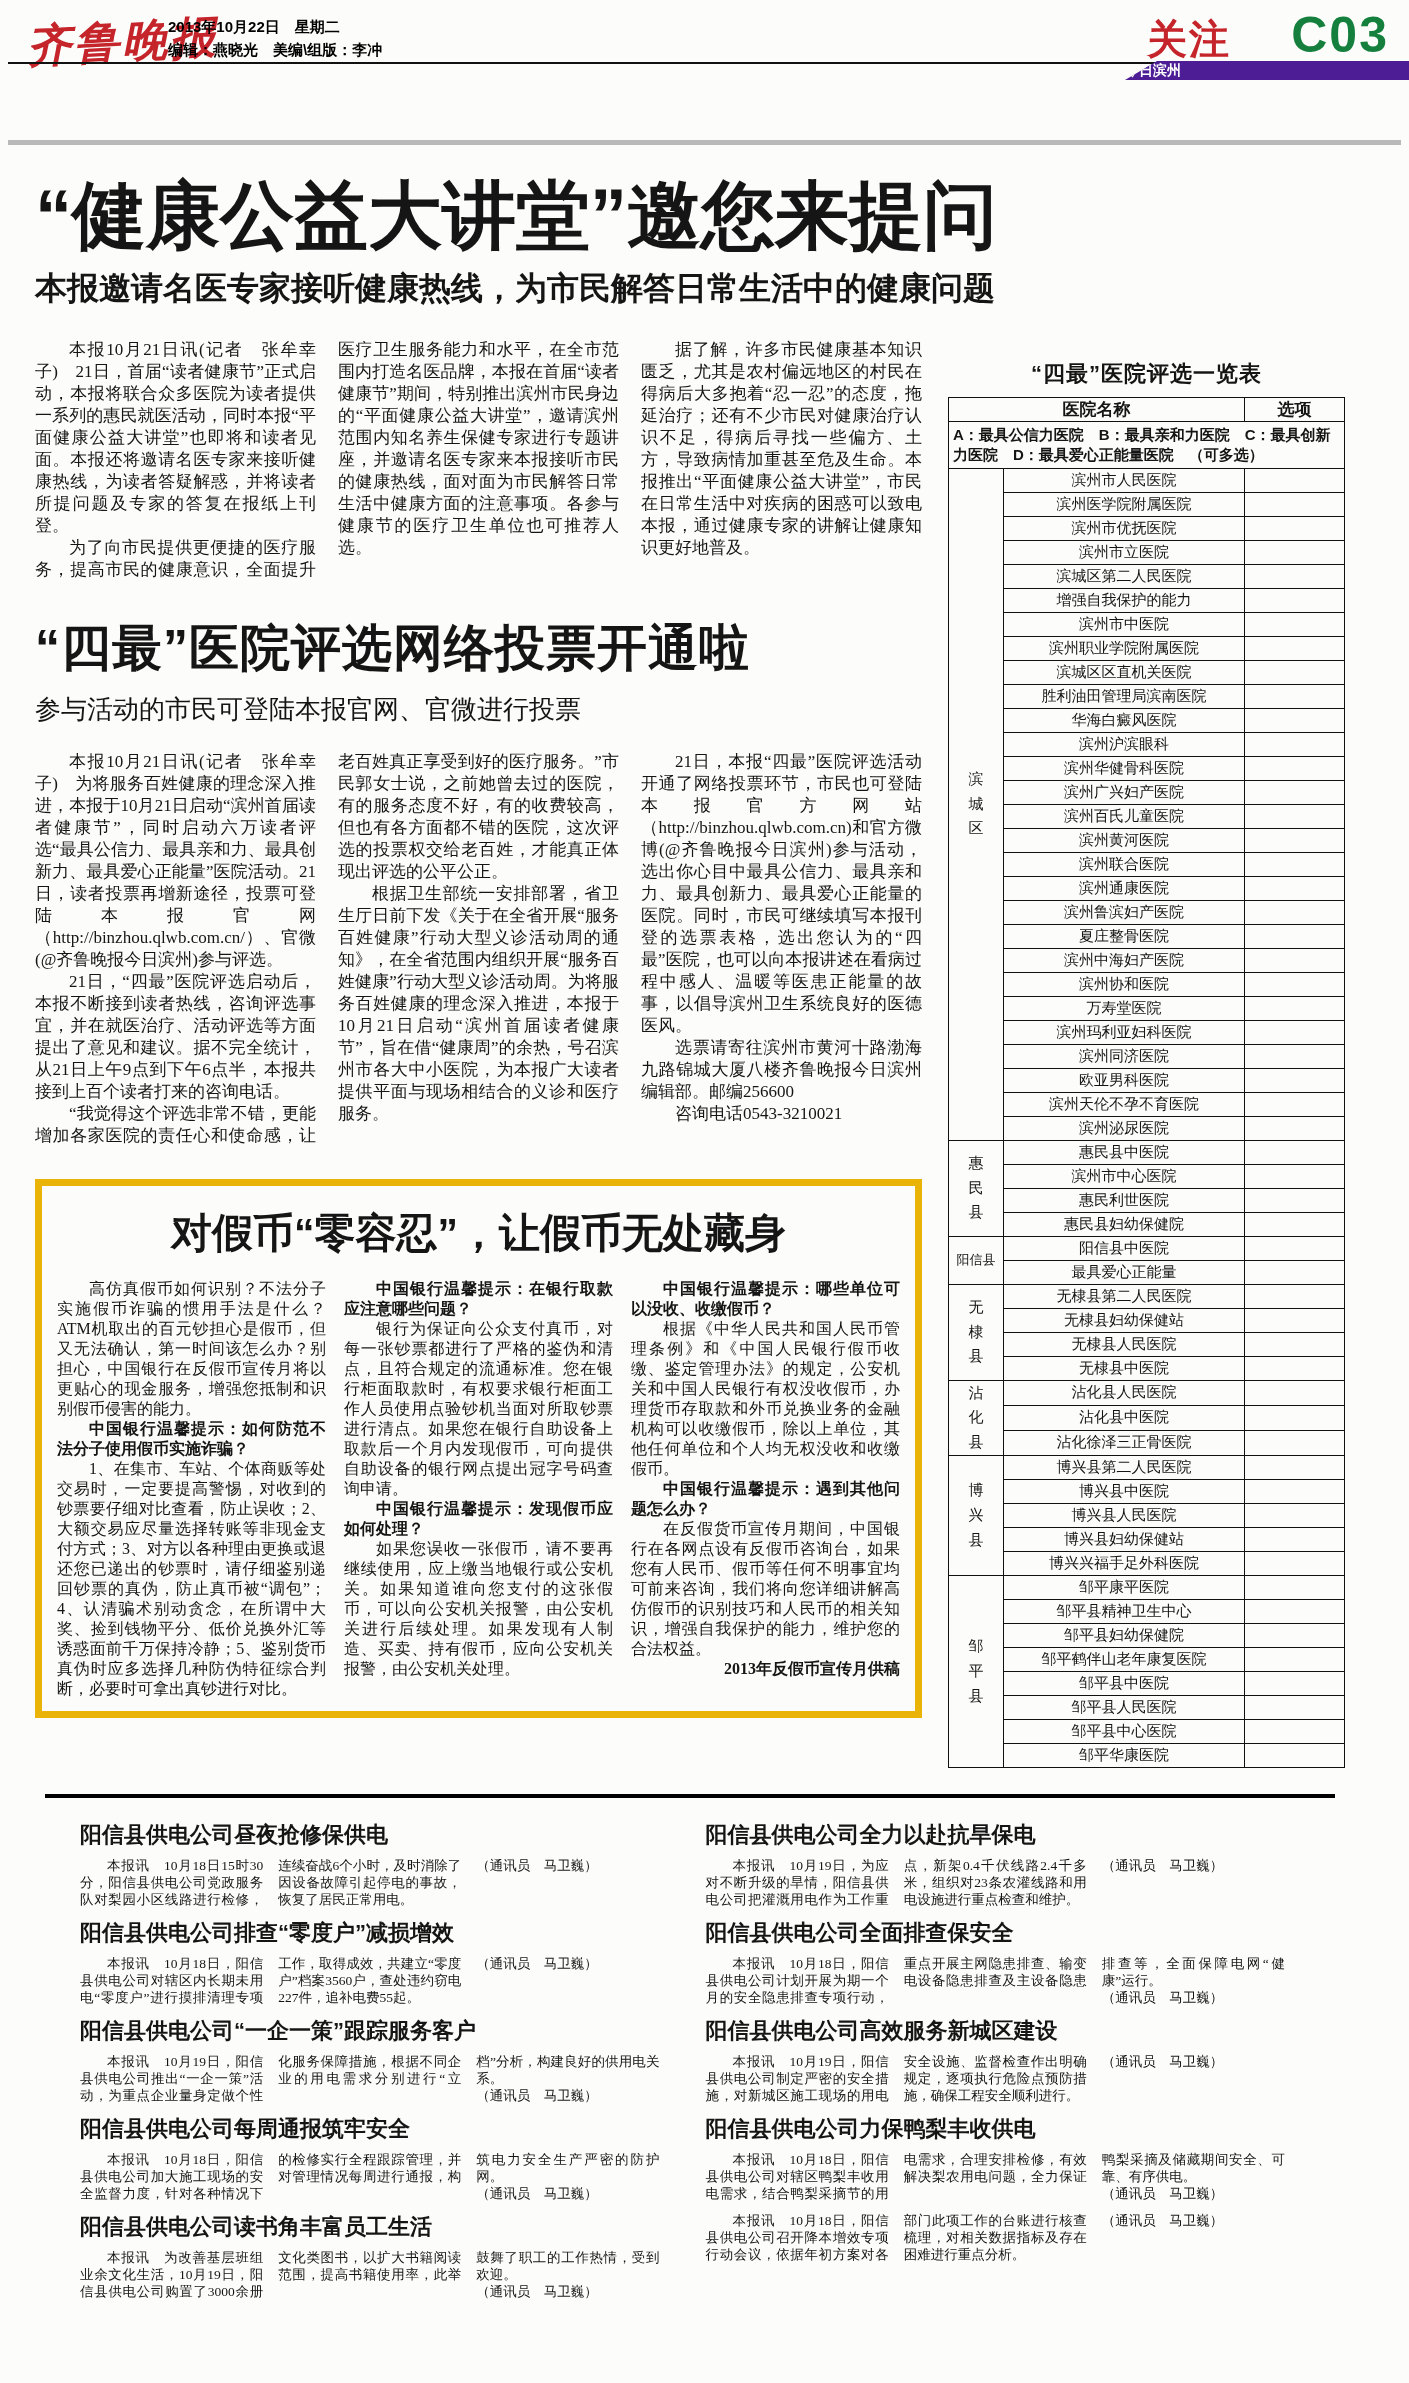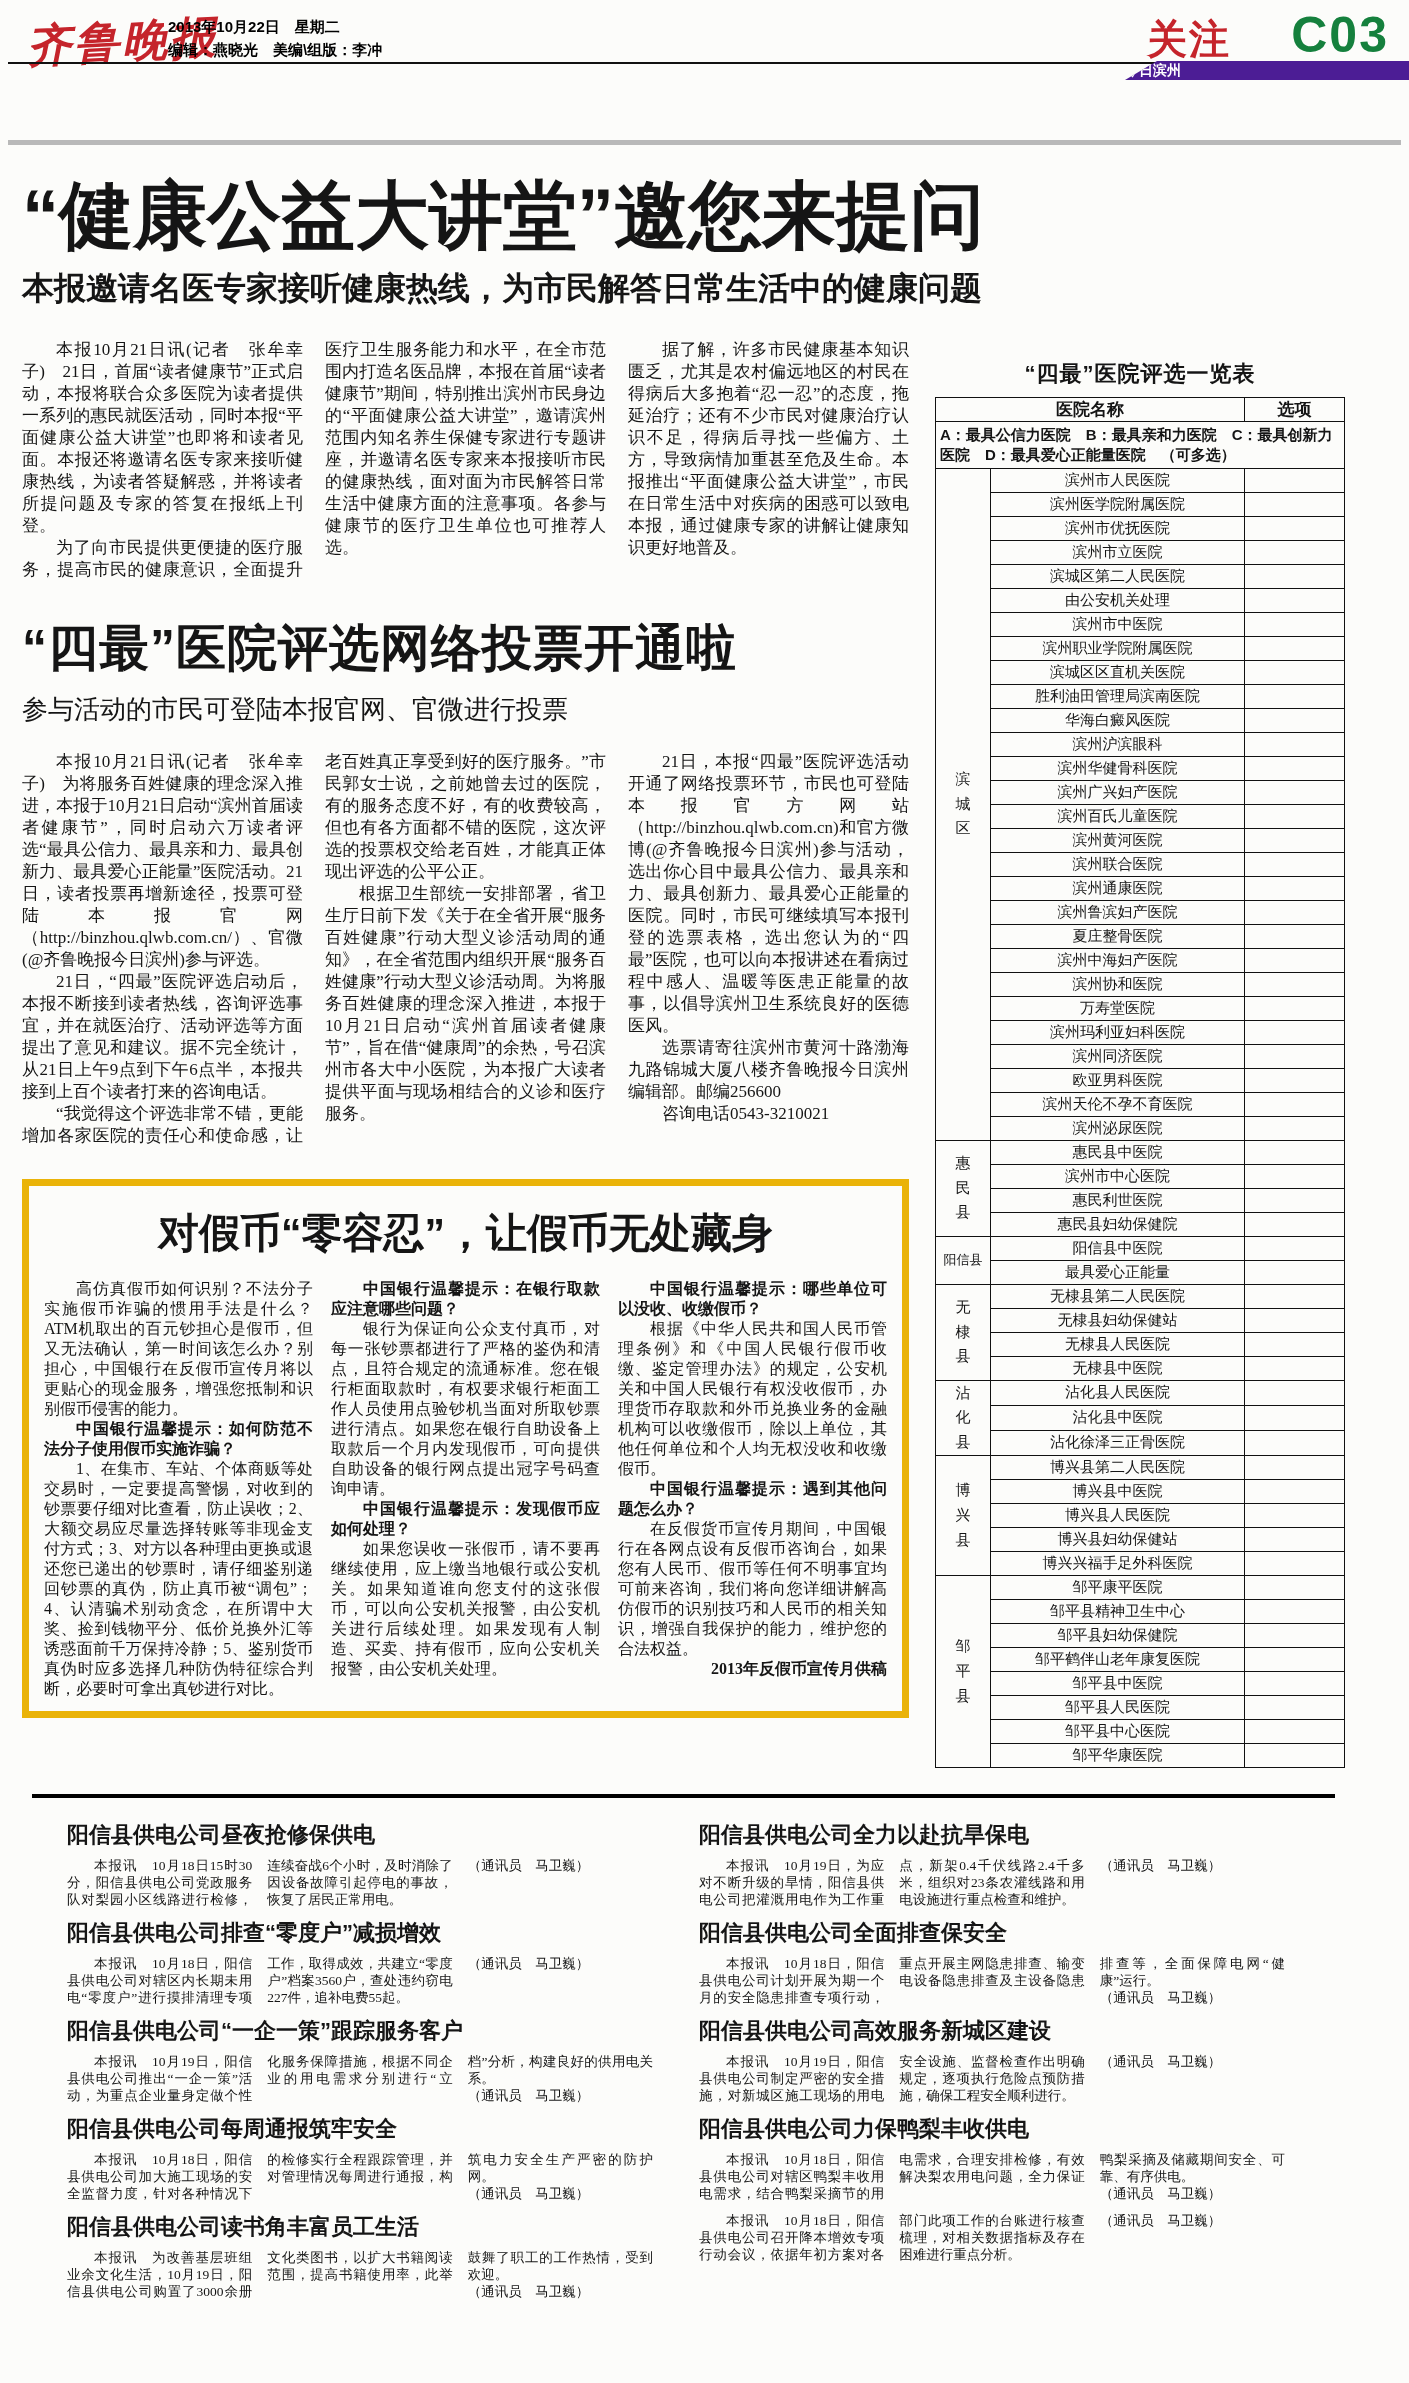--- a/index.html
+++ b/index.html
@@ -16,21 +16,21 @@
         font-weight:900;font-size:40px;color:#c5242b;letter-spacing:2px;}
   .pnum{position:absolute;right:20px;top:6px;font-family:"Liberation Sans",sans-serif;
         font-weight:900;font-size:50px;letter-spacing:2px;color:#15803d;}
   .hline{position:absolute;left:8px;top:62px;width:1150px;height:2px;background:#111;}
   .banner{position:absolute;right:0;top:61px;width:284px;height:19px;background:#4c1d95;
           clip-path:polygon(32px 0,100% 0,100% 100%,0 100%);
           color:#fff;font-family:"Liberation Sans",sans-serif;font-weight:700;
           font-size:14px;line-height:19px;}
   .grayrule{position:absolute;left:8px;top:140px;width:1393px;height:5px;background:#b9b9b9;}
   
-  .main{padding:0 64px 0 22px;}
+  .main{padding:0 64px 0 35px;}
   .headline{font-family:"Liberation Sans",sans-serif;font-weight:900;font-size:74px;
             line-height:1.25;margin:24px 0 4px;letter-spacing:0;}
   .subtitle{font-family:"Liberation Sans",sans-serif;font-weight:700;font-size:32px;
             margin:0 0 28px;}
   .row{display:flex;gap:26px;}
   .leftcol{width:887px;flex:none;}
   .rightcol{flex:1;min-width:0;}
   .cols3{column-count:3;column-gap:22px;text-align:justify;font-size:17px;line-height:22px;}
   .para{margin:0;text-indent:2em;}
   .para.tip{font-weight:700;font-family:"Liberation Sans",sans-serif;}
@@ -158,21 +158,21 @@
               </tr>
               <tr>
                 <td>滨州市立医院</td>
                 <td class="ocell"></td>
               </tr>
               <tr>
                 <td>滨城区第二人民医院</td>
                 <td class="ocell"></td>
               </tr>
               <tr>
-                <td>由公安机关处理</td>
+                <td>增强自我保护的能力</td>
                 <td class="ocell"></td>
               </tr>
               <tr>
                 <td>滨州市中医院</td>
                 <td class="ocell"></td>
               </tr>
               <tr>
                 <td>滨州职业学院附属医院</td>
                 <td class="ocell"></td>
               </tr>

